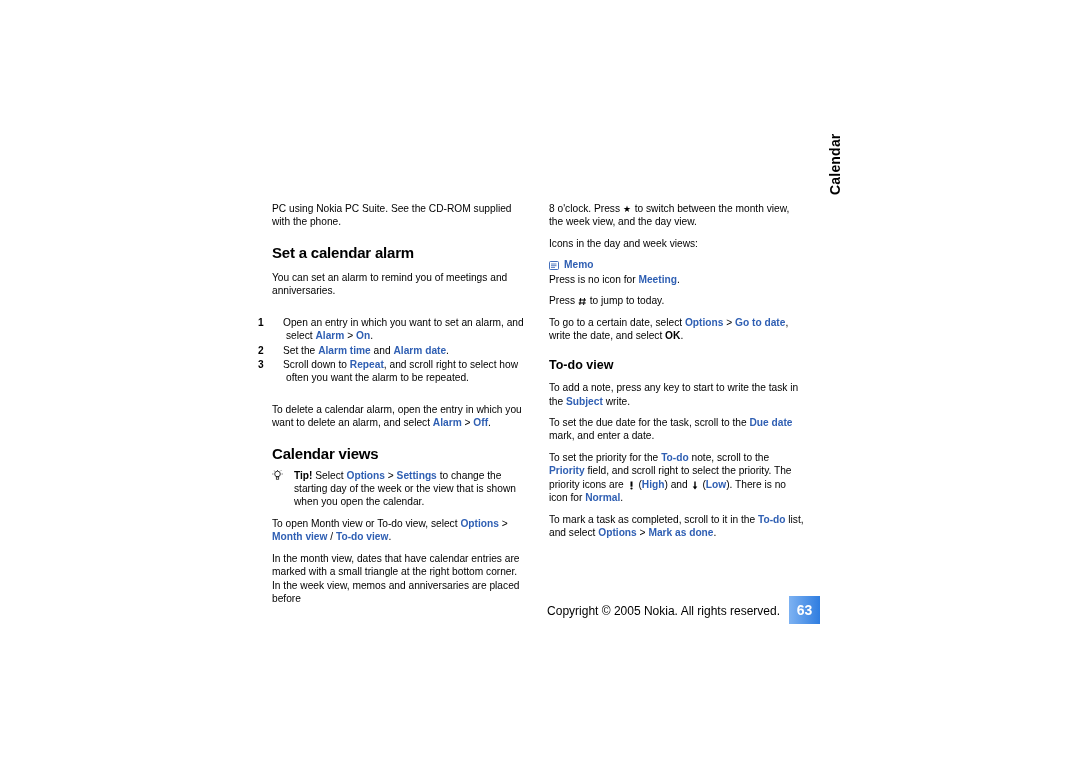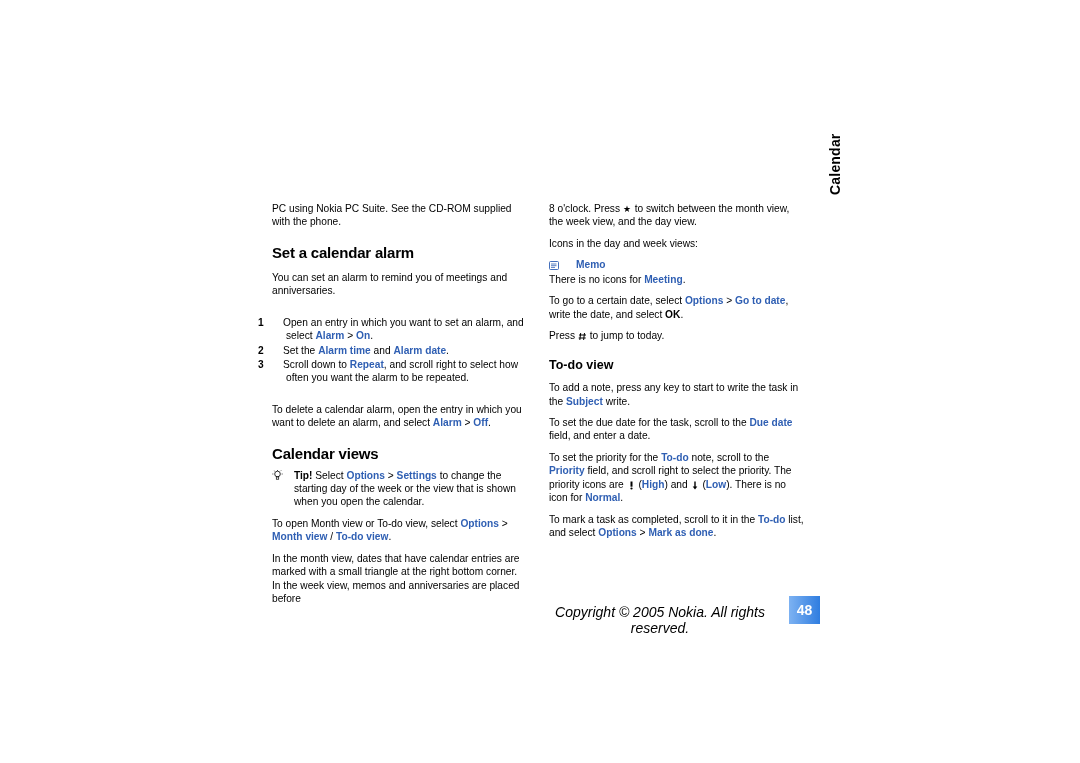--- a/index.html
+++ b/index.html
@@ -66,21 +66,21 @@
     font-size: 11px;
     line-height: 1;
     padding-top: 1px;
   }
   .tip-text {
     flex: 1;
   }
   .icon-row {
     display: flex;
     align-items: center;
-    gap: 17px;
+    gap: 5px;
     margin: 1px 0;
   }
   .icon-box {
     width: 10px;
     height: 9px;
     flex: 0 0 auto;
   }
   .key {
     display: inline-flex;
     vertical-align: middle;
@@ -111,25 +111,24 @@
     font-size: 14px;
     font-weight: 700;
     display: flex;
     align-items: center;
     justify-content: center;
   }
   .copyright {
     position: absolute;
     left: 540px;
     top: 604px;
-    font-size: 14px;
+    font-size: 12px;
     color: #000;
     width: 240px;
-    text-align: center;
-    font-style: italic;
+    text-align: right;
   }
   svg { display:block;}
 </style>
 </head>
 <body>
 
 <div class="page">
 
   <div class="col">
     <p>PC using Nokia PC Suite. See the CD-ROM supplied with the phone.</p>
@@ -197,49 +196,49 @@
         <svg width="10" height="9" viewBox="0 0 10 9">
             <rect x="0.5" y="0.5" width="9" height="8" rx="1" fill="none" stroke="#2f5fb3" stroke-width="0.9"></rect>
             <line x1="2" y1="3" x2="7.5" y2="3" stroke="#2f5fb3" stroke-width="0.8"></line>
             <line x1="2" y1="4.7" x2="7.5" y2="4.7" stroke="#2f5fb3" stroke-width="0.8"></line>
             <line x1="2" y1="6.4" x2="6" y2="6.4" stroke="#2f5fb3" stroke-width="0.8"></line>
           </svg>
       </span>
       <span class="accent">Memo</span>
     </div>
     <p style="margin-top:1px;">
-      <span>There is no icons for </span><span class="accent">Meeting</span><span>.</span>
-    </p>
-
-    <p>
-      <span>To go to a certain date, select </span><span class="accent">Options</span><span> &gt; </span><span class="accent">Go to date</span><span>, write the date, and select </span><b>OK</b><span>.</span>
+      <span>Press is no icon for </span><span class="accent">Meeting</span><span>.</span>
     </p>
 
     <p>
       <span>Press </span>
       <span class="key">
         <svg width="9" height="9" viewBox="0 0 9 9">
             <line x1="2.7" y1="1" x2="1.8" y2="8" stroke="#000" stroke-width="1"></line>
             <line x1="6.5" y1="1" x2="5.6" y2="8" stroke="#000" stroke-width="1"></line>
             <line x1="1" y1="3" x2="8" y2="3" stroke="#000" stroke-width="1"></line>
             <line x1="0.7" y1="6" x2="7.7" y2="6" stroke="#000" stroke-width="1"></line>
           </svg>
       </span>
       <span> to jump to today.</span>
     </p>
 
+    <p>
+      <span>To go to a certain date, select </span><span class="accent">Options</span><span> &gt; </span><span class="accent">Go to date</span><span>, write the date, and select </span><b>OK</b><span>.</span>
+    </p>
+
     <h3 class="sub">To-do view</h3>
 
 
     <p>
       <span>To add a note, press any key to start to write the task in the </span><span class="accent">Subject</span><span> write.</span>
     </p>
 
     <p>
-      <span>To set the due date for the task, scroll to the </span><span class="accent">Due date</span><span> field, and enter a date.</span>
+      <span>To set the due date for the task, scroll to the </span><span class="accent">Due date</span><span> mark, and enter a date.</span>
     </p>
 
     <p>
       <span>To set the priority for the </span><span class="accent">To-do</span><span> note, scroll to the </span><span class="accent">Priority</span><span> field, and scroll right to select the priority. The priority icons are </span>
       <span class="key">
         <svg width="5" height="9" viewBox="0 0 5 9">
             <rect x="1.5" y="0.5" width="2" height="5.2" fill="#000"></rect>
             <circle cx="2.5" cy="7.5" r="1.1" fill="#000"></circle>
           </svg>
       </span>
@@ -253,14 +252,14 @@
       <span> (</span><span class="accent">Low</span><span>). There is no icon for </span><span class="accent">Normal</span><span>.</span>
     </p>
 
     <p>
       <span>To mark a task as completed, scroll to it in the </span><span class="accent">To-do</span><span> list, and select </span><span class="accent">Options</span><span> &gt; </span><span class="accent">Mark as done</span><span>.</span>
     </p>
   </div>
 </div>
 
 <div class="tab-label">Calendar</div>
-<div class="page-num-box">48</div>
+<div class="page-num-box">63</div>
 <div class="copyright">Copyright © 2005 Nokia. All rights reserved.</div>
 
 </body></html>

